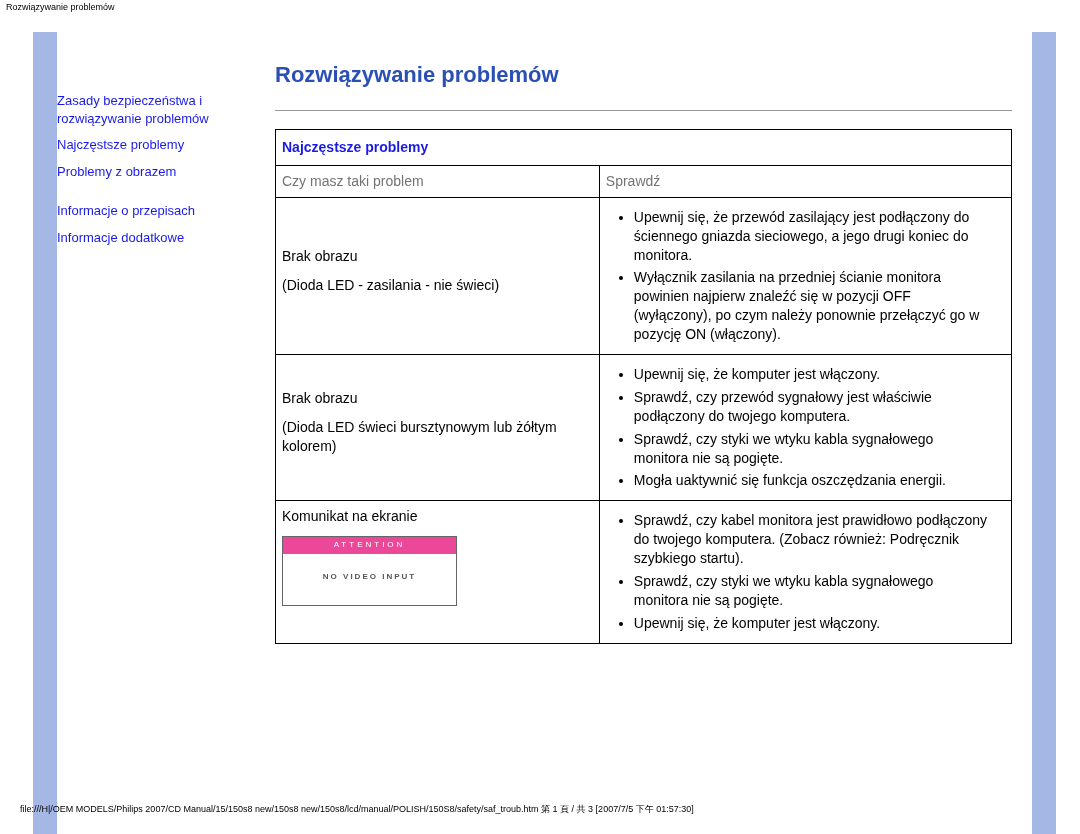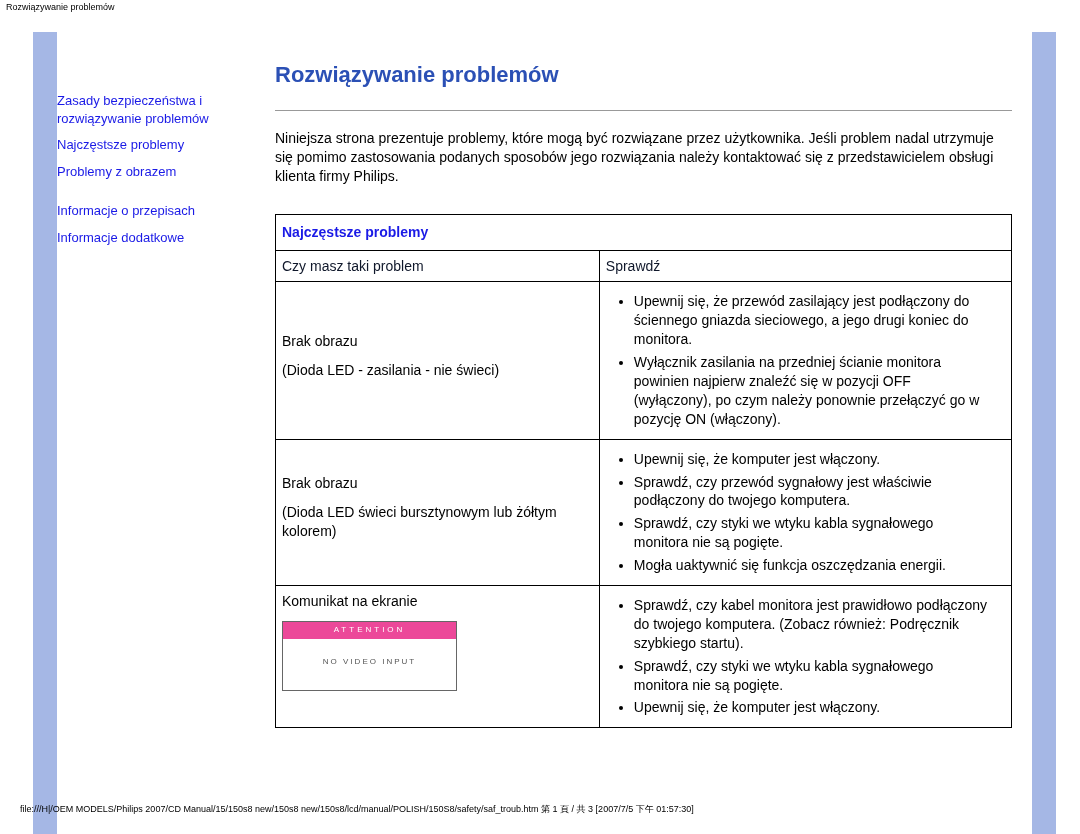--- a/index.html
+++ b/index.html
@@ -91,21 +91,21 @@
     font-size: 14px;
     line-height: 1.35;
   }
   table.tbl th.section {
     background: #fff;
     color: #1a1ae6;
     font-weight: bold;
     text-align: left;
     padding: 8px 6px;
   }
-  .col-label { color: #0f172a; padding: 10px 6px; }
+  .col-label { color: #737373; padding: 10px 6px; }
   ul.chk {
     margin: 4px 16px 4px 28px;
     padding: 0;
   }
   ul.chk li {
     list-style: disc;
     margin-bottom: 4px;
   }
   .msgbox {
     margin-top: 6px;
@@ -120,21 +120,21 @@
     letter-spacing: 3px;
     text-align: center;
     padding: 3px 0;
   }
   .msgbox .body {
     color: #555;
     font-size: 8px;
     letter-spacing: 2px;
     text-align: center;
     padding: 18px 0 22px 0;
-    font-weight: normal;
+    font-weight: bold;
   }
   .footer {
     position: absolute;
     left: 20px;
     bottom: 18px;
     font-size: 9px;
     color: #000;
     white-space: nowrap;
   }
   .problem-cell p { margin-bottom: 10px; }
@@ -154,21 +154,20 @@
       <span class="lk">Zasady bezpieczeństwa i rozwiązywanie problemów</span>
       <span class="lk">Najczęstsze problemy</span>
       <span class="lk">Problemy z obrazem</span>
       <span class="lk" style="margin-top:22px">Informacje o przepisach</span>
       <span class="lk">Informacje dodatkowe</span>
     </nav>
 
     <div class="main">
       <h1 class="title">Rozwiązywanie problemów</h1>
       <hr class="sep">
-      <p class="intro">Niniejsza strona prezentuje problemy, które mogą być rozwiązane przez użytkownika. Jeśli problem nadal utrzymuje się pomimo zastosowania podanych sposobów jego rozwiązania należy kontaktować się z przedstawicielem obsługi klienta firmy Philips.</p>
 
       <table class="tbl">
         <colgroup>
             <col style="width:44%">
             <col style="width:56%">
           </colgroup>
         <tbody>
             <tr>
           <th class="section" colspan="2">Najczęstsze problemy</th>
         </tr>

